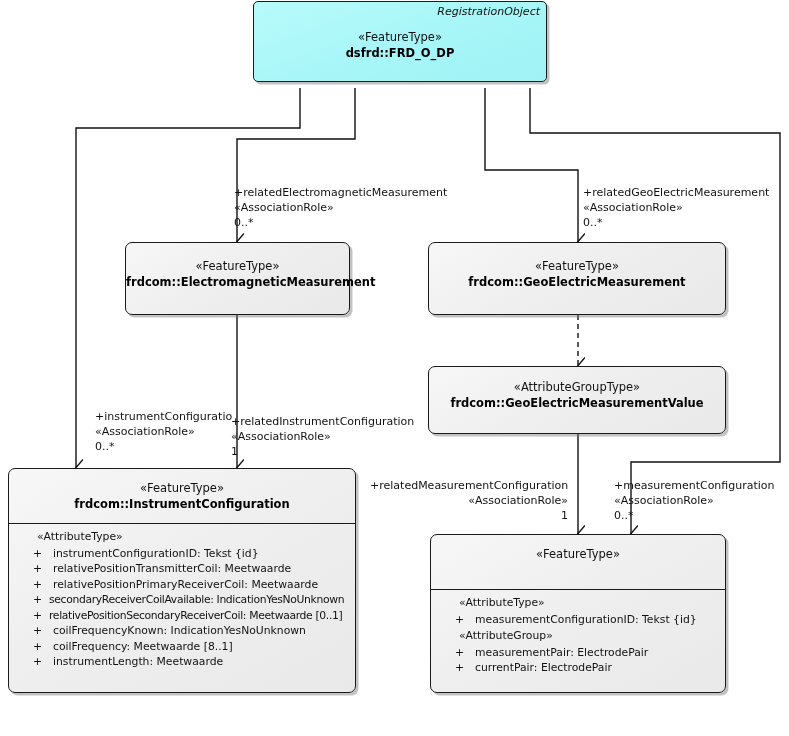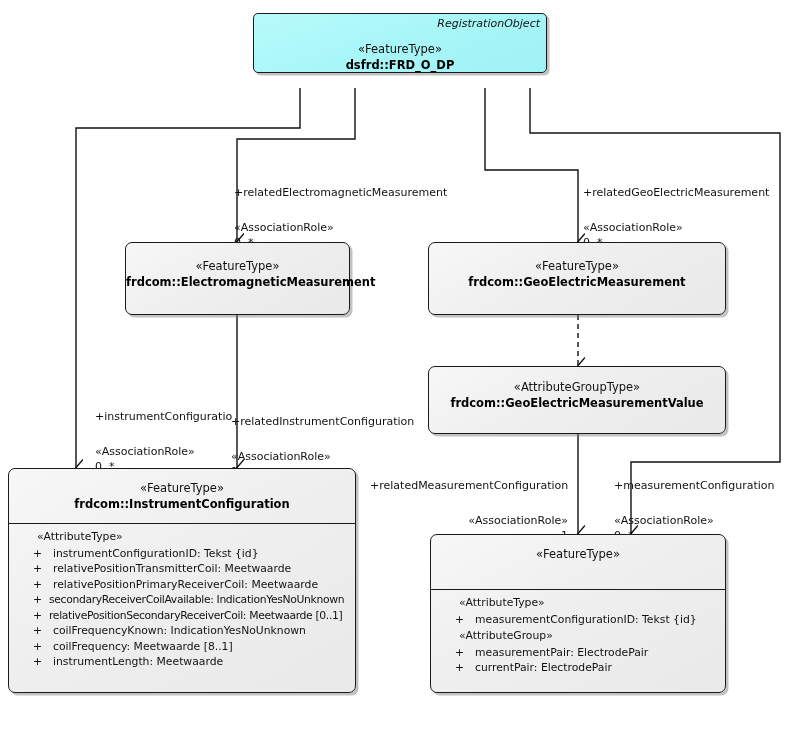--- a/index.html
+++ b/index.html
@@ -25,21 +25,21 @@
   .arow.tight{letter-spacing:-0.35px;padding-left:28px;}
 
   
   svg.wires{position:absolute;left:0;top:0;width:789px;height:736px;overflow:visible;}
   svg.wires path,svg.wires line{fill:none;stroke:#111;stroke-width:1.4px;}
   svg.wires .dash{stroke-dasharray:5 4;}
 
   
   .lbl{position:absolute;font-size:11px;color:#111;line-height:15px;white-space:nowrap;}
   .lbl .role{display:block;}
-  .lbl .stereorole{display:block;margin-top:20px;}
+  .lbl .stereorole{display:block;}
   .lbl .mult{display:block;}
   .lbl.rt{text-align:right;}
 </style>
 </head>
 <body>
 
 <div id="canvas">
 
   <svg class="wires" viewBox="0 0 789 736">
     <defs>
@@ -92,21 +92,21 @@
     <span class="stereorole">«AssociationRole»</span>
     <span class="mult">1</span>
   </div>
 
   <div class="lbl" style="left:614px;top:478px;">
     <span class="role">+measurementConfiguration</span>
     <span class="stereorole">«AssociationRole»</span>
     <span class="mult">0..*</span>
   </div>
 
-  <div class="cls root" style="left:253px;top:13px;width:294px;height:60px;">
+  <div class="cls root" style="left:253px;top:1px;width:294px;height:81px;">
     <div class="tagline">RegistrationObject</div>
     <div class="hdr" style="padding-top:27px;">
       <div class="stereo">«FeatureType»</div>
       <div class="cname">dsfrd::FRD_O_DP</div>
     </div>
   </div>
 
   <div class="cls" style="left:125px;top:242px;width:225px;height:73px;">
     <div class="hdr" style="padding-top:15px;">
       <div class="stereo">«FeatureType»</div>

